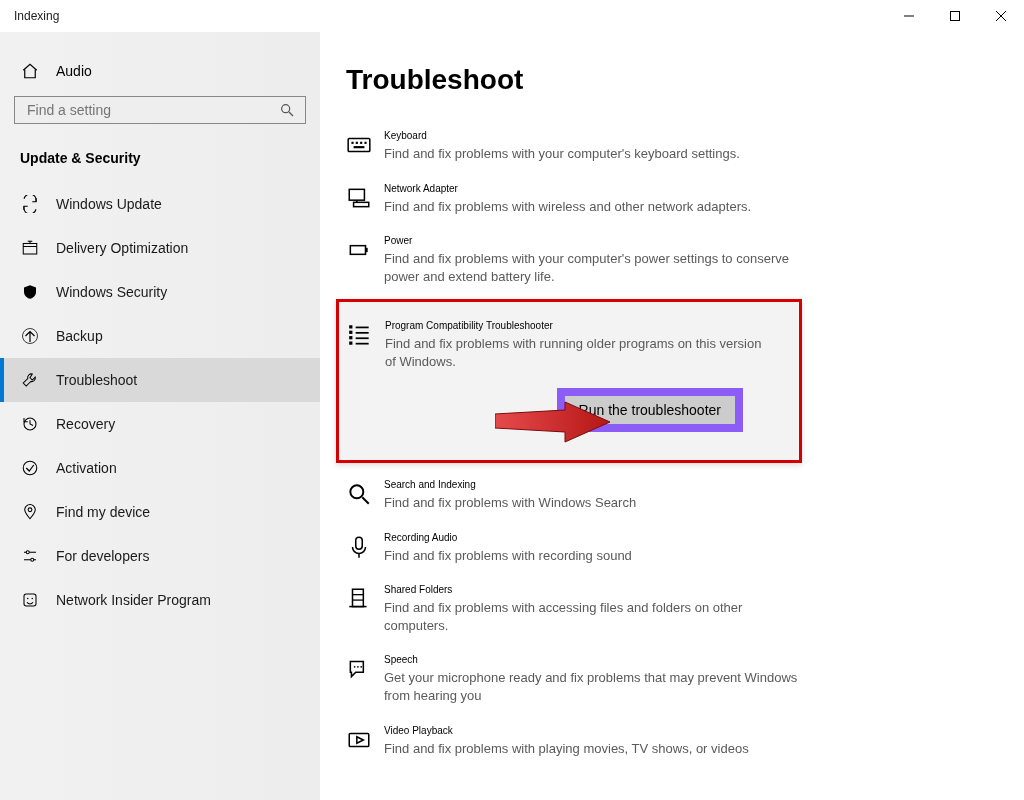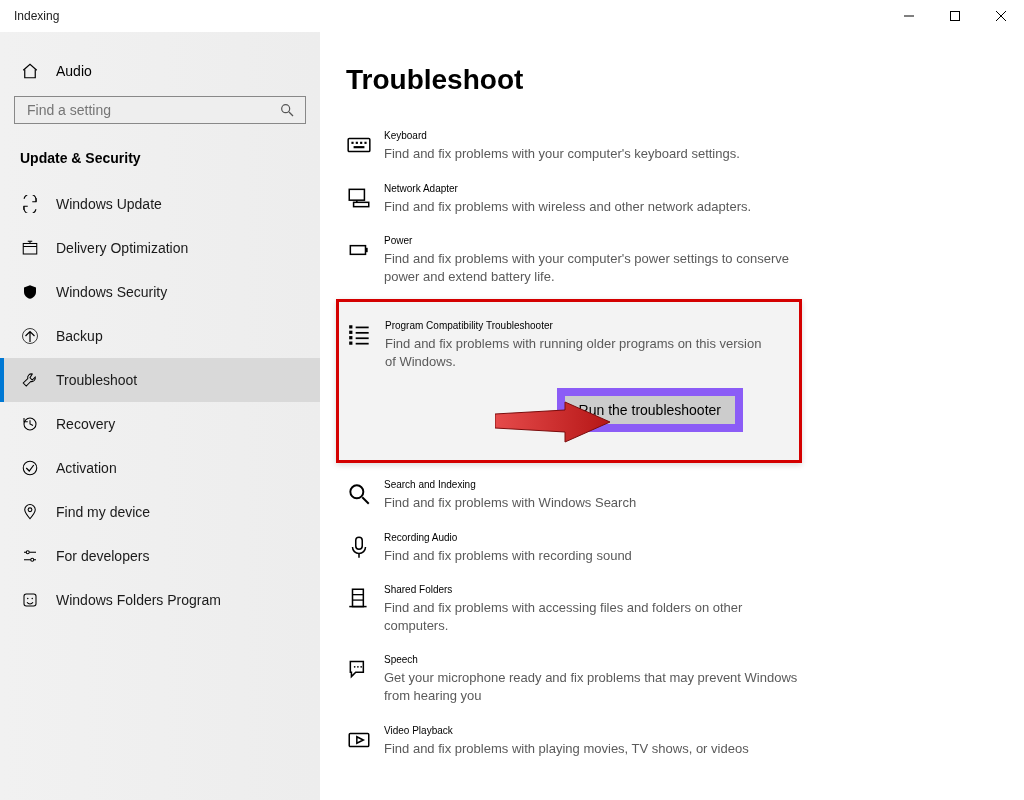--- a/index.html
+++ b/index.html
@@ -255,21 +255,21 @@
           </svg>
         </span>
         <span class="n-label">For developers</span>
       </div>
       <div class="nav-item">
         <span class="n-icon">
           <svg class="icon" width="18" height="18" viewBox="0 0 24 24">
             <use href="#i-face"></use>
           </svg>
         </span>
-        <span class="n-label">Windows Folders Program</span>
+        <span class="n-label">Network Insider Program</span>
       </div>
     </div>
 </div>
 
 <div class="content">
   <div class="page-title">Troubleshoot</div>
   <div id="ts-list">
       <div>
         <div class="ts-item" style="position:relative">
           <div class="ts-icon">

